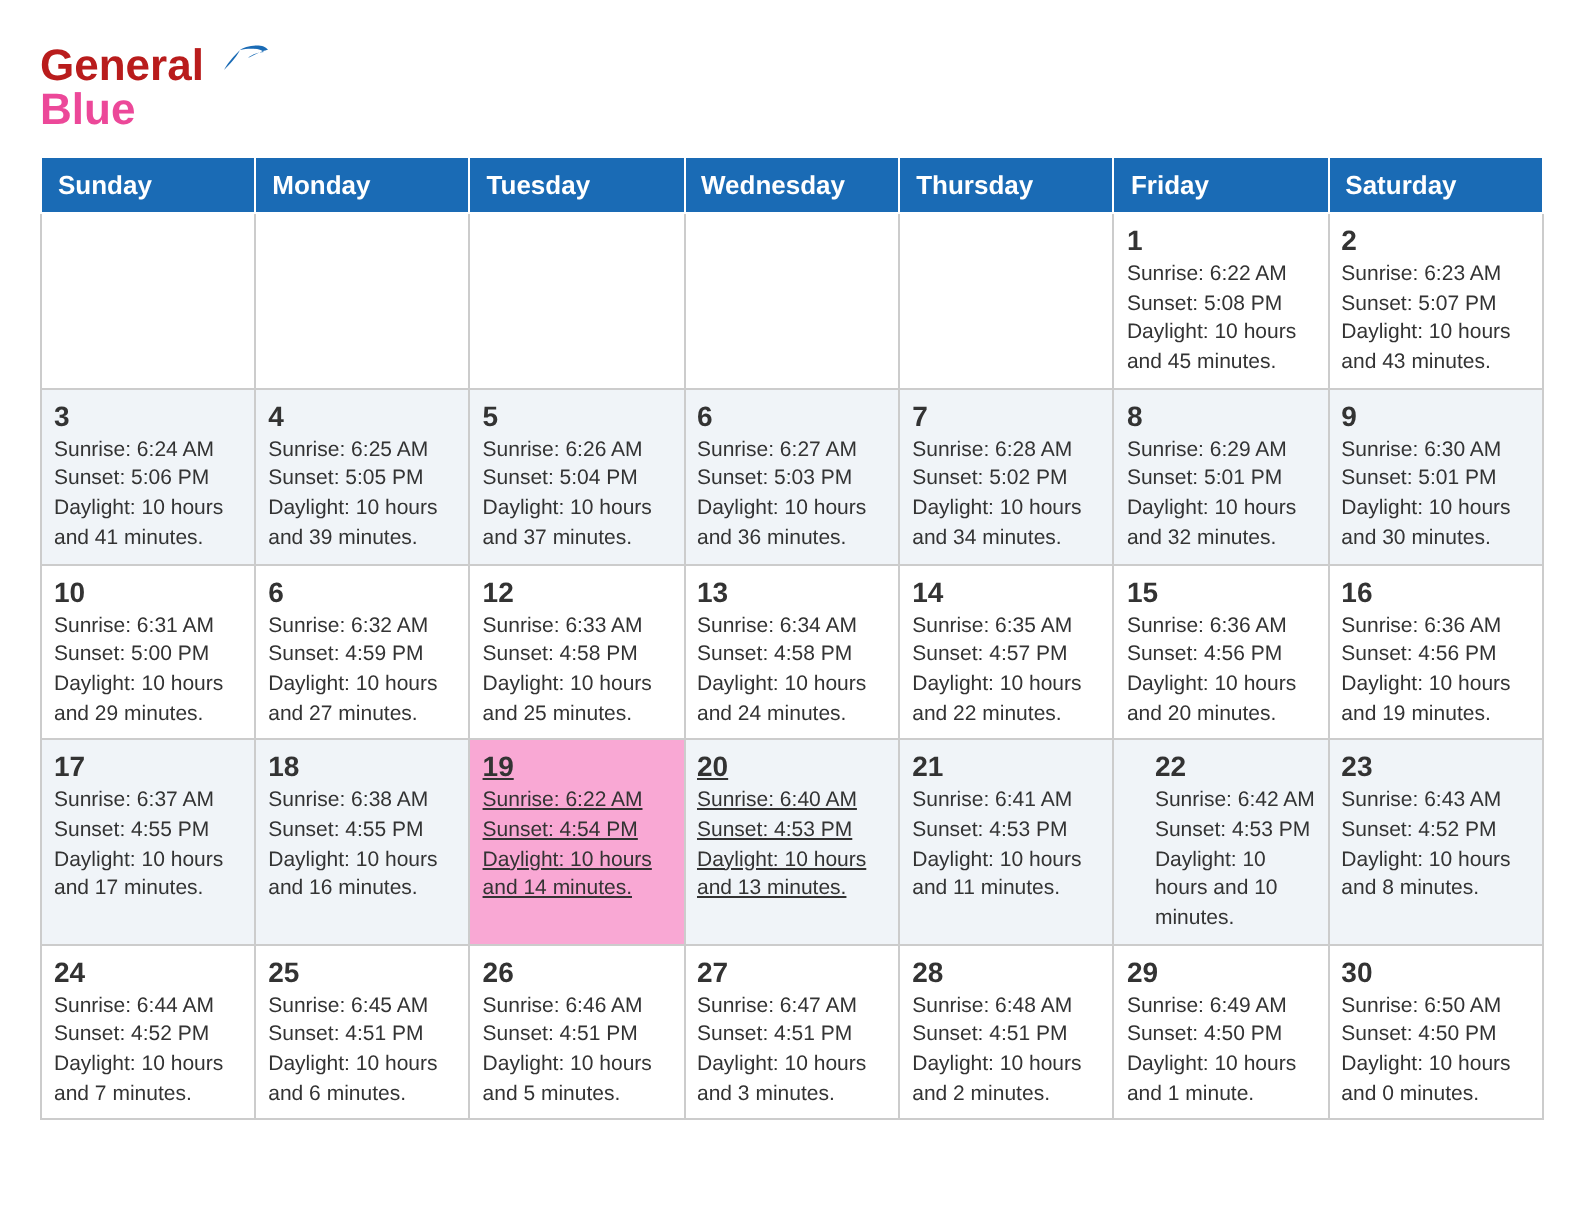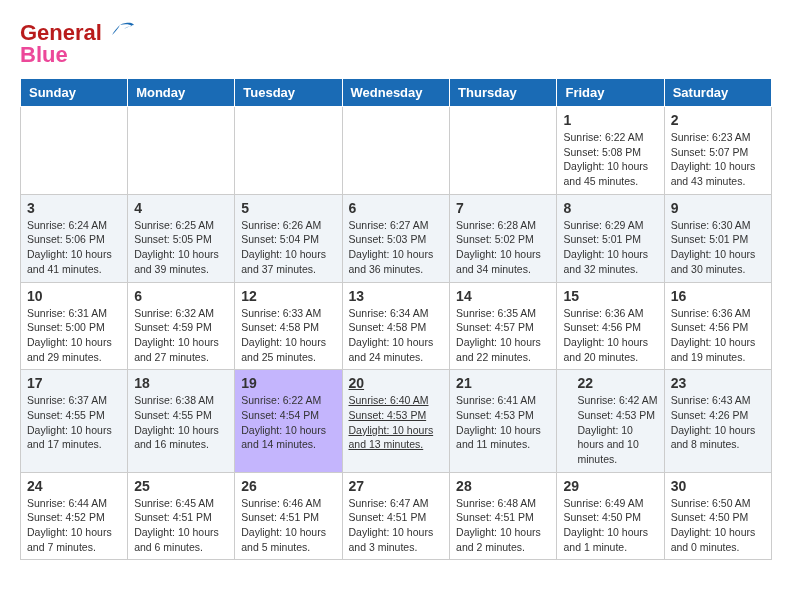--- a/index.html
+++ b/index.html
@@ -221,21 +221,21 @@
           <div class="day-info" style="white-space: pre-line;">Sunrise: 6:37 AM
 Sunset: 4:55 PM
 Daylight: 10 hours and 17 minutes.</div>
         </td>
         <td style="background: rgb(240, 244, 248);">
           <span class="day-number">18</span>
           <div class="day-info" style="white-space: pre-line;">Sunrise: 6:38 AM
 Sunset: 4:55 PM
 Daylight: 10 hours and 16 minutes.</div>
         </td>
-        <td style="background: #c4b5fd;">
+        <td style="background: #f9a8d4; text-decoration: underline;">
           <span class="day-number">19</span>
           <div class="day-info" style="white-space: pre-line;">Sunrise: 6:22 AM
 Sunset: 4:54 PM
 Daylight: 10 hours and 14 minutes.</div>
         </td>
         <td style="background: rgb(240, 244, 248); text-decoration: underline;">
           <span class="day-number">20</span>
           <div class="day-info" style="white-space: pre-line;">Sunrise: 6:40 AM
 Sunset: 4:53 PM
 Daylight: 10 hours and 13 minutes.</div>
@@ -248,21 +248,21 @@
         </td>
         <td style="background: rgb(240, 244, 248); padding-left: 20px;">
           <span class="day-number">22</span>
           <div class="day-info" style="white-space: pre-line;">Sunrise: 6:42 AM
 Sunset: 4:53 PM
 Daylight: 10 hours and 10 minutes.</div>
         </td>
         <td style="background: rgb(240, 244, 248);">
           <span class="day-number">23</span>
           <div class="day-info" style="white-space: pre-line;">Sunrise: 6:43 AM
-Sunset: 4:26 PM
+Sunset: 4:52 PM
 Daylight: 10 hours and 8 minutes.</div>
         </td>
       </tr>
       <tr>
         <td>
           <span class="day-number">24</span>
           <div class="day-info" style="white-space: pre-line;">Sunrise: 6:44 AM
 Sunset: 4:52 PM
 Daylight: 10 hours and 7 minutes.</div>
         </td>

